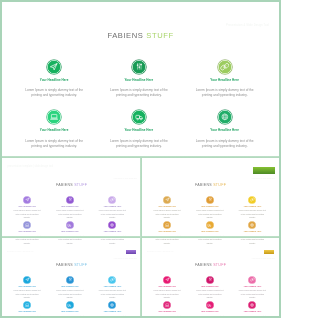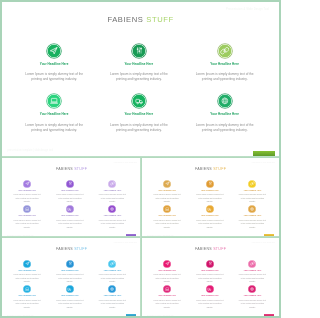--- a/index.html
+++ b/index.html
@@ -1,19 +1,19 @@
 <!DOCTYPE html>
 <html><head>
 <meta charset="utf-8">
 <style>
 html,body{margin:0;padding:0;background:#fff;}
 body{width:281px;height:318px;font-family:"Liberation Sans",sans-serif;overflow:hidden;-webkit-font-smoothing:antialiased;}
 #root{position:relative;width:281px;height:318px;background:#fff;}
 .frame{position:absolute;left:0;top:0;width:281px;height:318px;box-sizing:border-box;border:2px solid #a9d4b8;pointer-events:none;}
-.panel{position:absolute;overflow:hidden;background:#fff;}
+.panel{position:absolute;overflow:hidden;background:#fff;margin-top:16px;}
 .p-title{position:absolute;left:0;width:100%;text-align:center;white-space:nowrap;font-weight:400;}
 .p-title span{display:inline;}
 .cell{position:absolute;text-align:center;}
 .ic{position:relative;margin:0 auto;border-radius:50%;display:flex;align-items:center;justify-content:center;}
 .hl{font-weight:700;white-space:nowrap;}
 .bd{}
 .bar{position:absolute;}
 .divh,.divv{position:absolute;}
 .divh{background:linear-gradient(to bottom,#d8ecdd,#9ccfab 55%,#cfe7d6);}
 .divv{background:linear-gradient(to right,#d8ecdd,#9ccfab 55%,#cfe7d6);}

